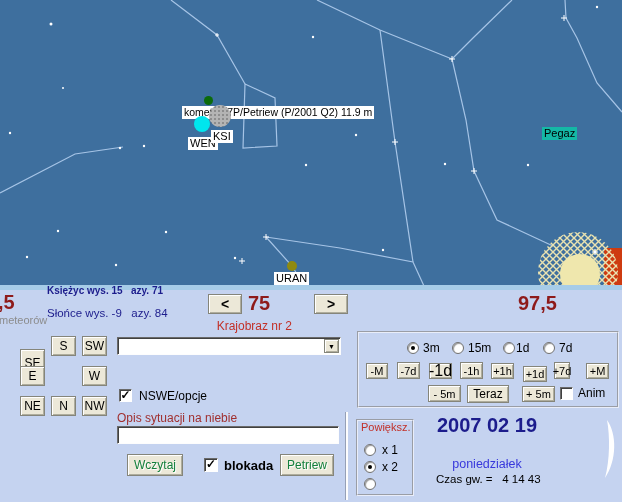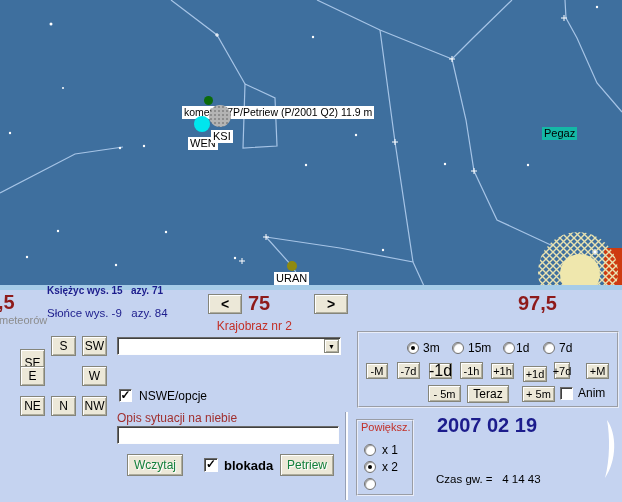--- a/index.html
+++ b/index.html
@@ -227,19 +227,20 @@
   <div class="group" style="left:356px;top:419px;width:58px;height:77px;"></div>
   <div class="abs" style="left:360px;top:421px;font-size:11px;color:#C23028;background:#C5D3F0;padding:0 1px;">Powiększ.</div>
   <span class="radio" style="left:364px;top:444px;"></span>
   <span class="lbl" style="left:382px;top:443px;">x 1</span>
   <span class="radio sel" style="left:364px;top:461px;"></span>
   <span class="lbl" style="left:382px;top:460px;">x 2</span>
   <span class="radio" style="left:364px;top:478px;"></span>
   <span class="lbl" style="left:382px;top:471px;margin-top:48px;">x 3</span>
 
   <div class="abs navy" style="left:424px;top:414px;width:126px;text-align:center;font-weight:bold;font-size:20px;">2007 02 19</div>
+  <div class="abs" style="left:424px;top:457px;width:126px;text-align:center;font-size:12.5px;color:#3838DC;">poniedziałek</div>
   <div class="abs pre" style="left:436px;top:473px;font-size:11.5px;color:#000;">Czas gw. =   4 14 43</div>
 
   <svg class="abs" style="left:596px;top:414px;" width="26" height="70">
     <path d="M11,6 C21,20 21,46 9,64 C14,46 14,22 11,6 Z" fill="#FFFFFF"></path>
   </svg>
 
 </div>
 
 </body></html>

